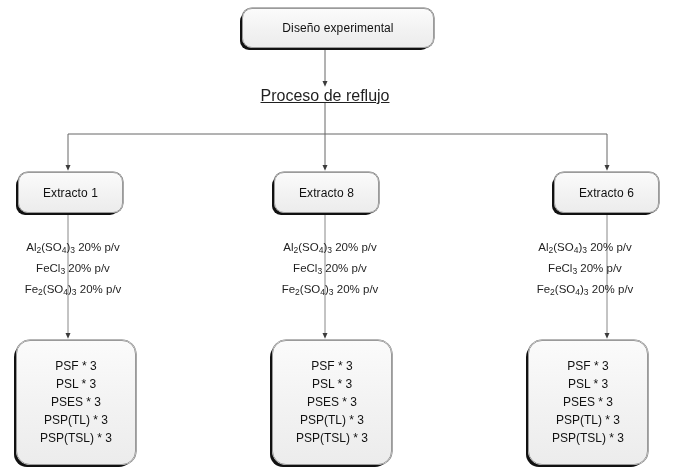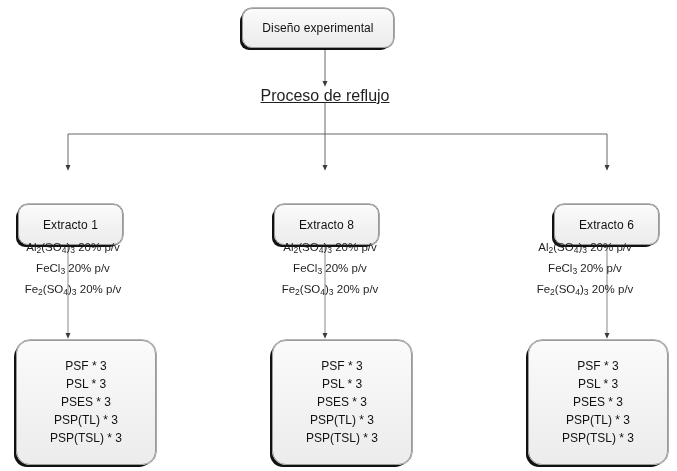--- a/index.html
+++ b/index.html
@@ -30,31 +30,31 @@
   }
   .node .label{
     font-size:12px;
     line-height:16px;
     color:#111;
     letter-spacing:0.1px;
     white-space:nowrap;
   }
 
   
-  #node-root{left:242px;top:8px;width:152px;height:40px;text-align:center;}
+  #node-root{left:242px;top:8px;width:192px;height:40px;text-align:center;}
 
   
-  .extract{width:105px;height:41px;top:172px;margin-top:32px;}
+  .extract{width:105px;height:41px;top:172px;}
   #node-extract-1{left:18px;}
   #node-extract-2{left:274px;}
   #node-extract-3{left:554px;}
 
   
   .result{
-    width:140px;height:125px;top:340px;
+    width:120px;height:125px;top:340px;
     border-radius:14px;
     align-items:center;
   }
   #node-result-1{left:16px;}
   #node-result-2{left:272px;}
   #node-result-3{left:528px;}
   .result .stack{
     display:flex;flex-direction:column;align-items:center;justify-content:center;
     gap:1px;
   }

